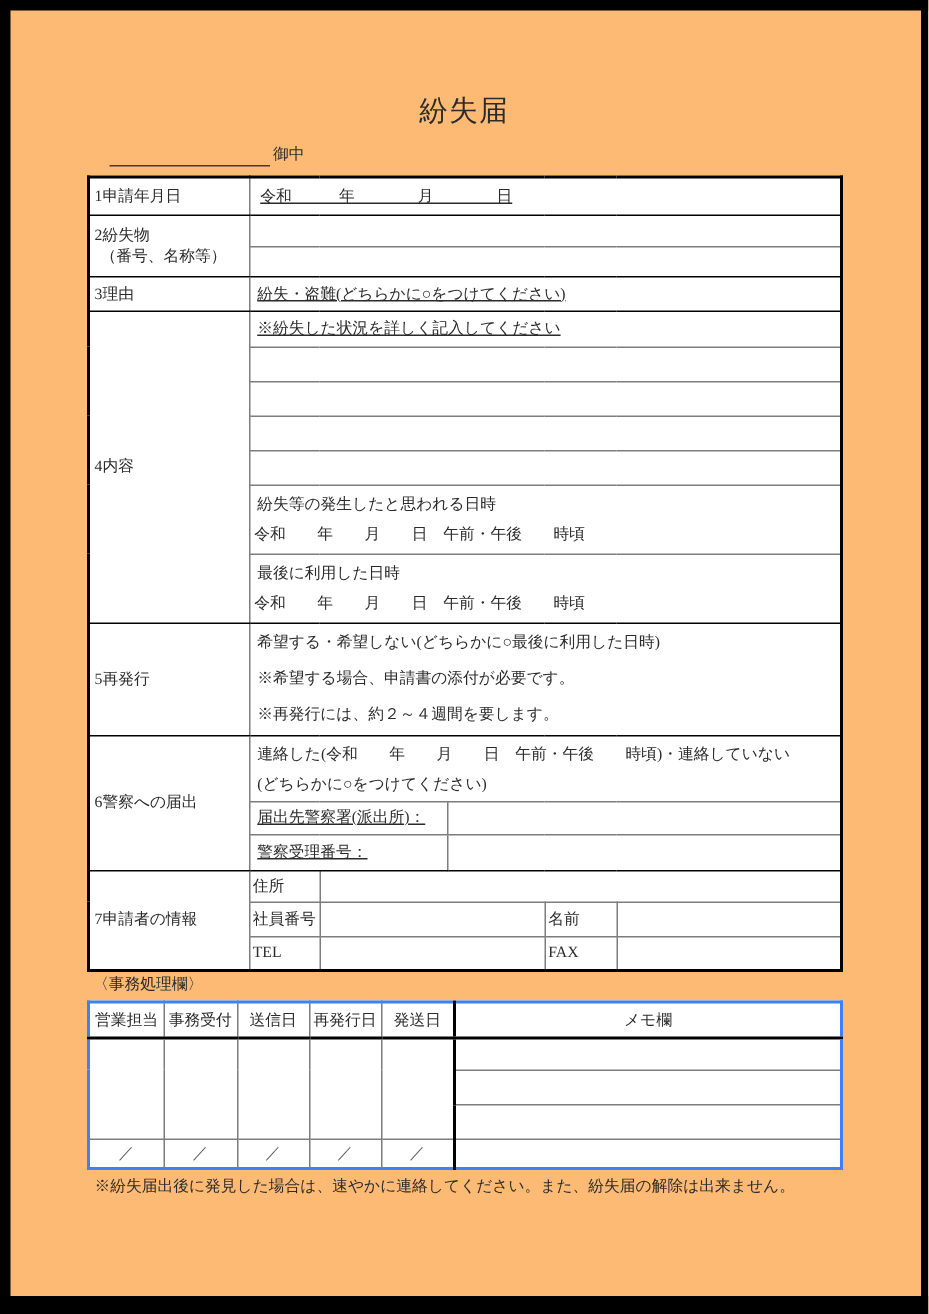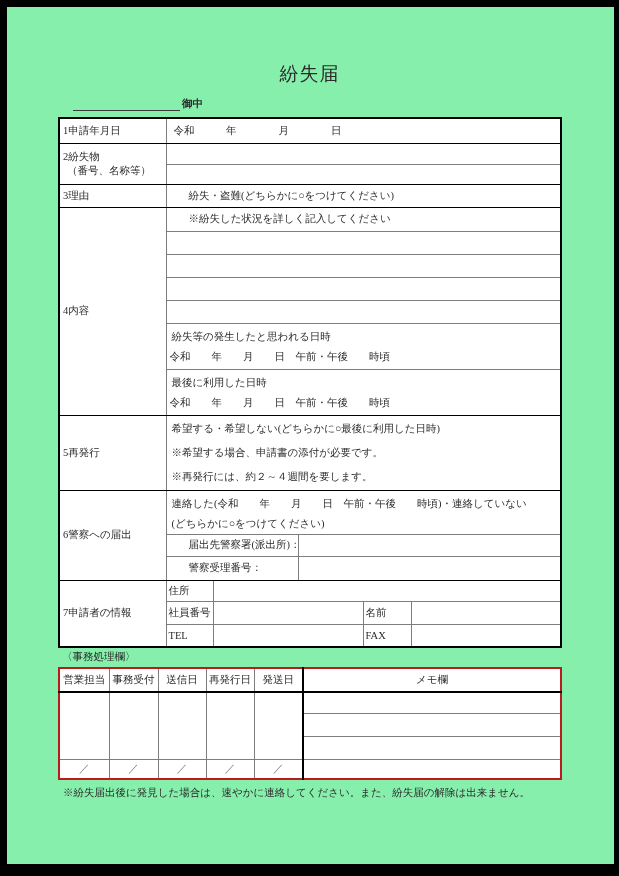--- a/index.html
+++ b/index.html
@@ -1,56 +1,56 @@
 <!DOCTYPE html>
 <html><head>
 <meta charset="utf-8">
 <style>
   html,body{margin:0;padding:0;background:#fff;}
   .page{
-    position:relative;width:619px;height:876px;background:#86efac;overflow:hidden;
+    position:relative;width:619px;height:876px;background:#fdba74;overflow:hidden;
     font-family:"Liberation Serif","DejaVu Serif",serif;color:#2b2b2b;font-size:10.5px;
   }
   
   .frame{position:absolute;background:#000;}
   .frame-top{left:0;top:0;width:619px;height:7px;}
   .frame-left{left:0;top:0;width:7px;height:876px;}
   .frame-right{left:614px;top:0;width:5px;height:876px;}
   .frame-bottom{left:0;top:864px;width:619px;height:12px;}
 
   .title{
     position:absolute;left:0;top:61px;width:619px;margin:0;
     text-align:center;font-size:19px;font-weight:500;letter-spacing:1px;
     font-family:"Liberation Sans","DejaVu Sans",sans-serif;
   }
   .recipient{position:absolute;left:73px;top:97px;height:15px;white-space:nowrap;}
   .blank-underline{display:inline-block;width:107px;height:13px;border-bottom:1px solid #3a3a3a;vertical-align:bottom;}
-  .onchu{padding-left:2px;line-height:14px;font-weight:bold;}
+  .onchu{padding-left:2px;line-height:14px;}
 
   table{border-collapse:collapse;table-layout:fixed;position:absolute;background:#fff;}
   .main{left:58px;top:117px;width:502px;border:2px solid #000;}
-  .admin{left:58px;top:667px;width:502px;border:2px solid #b91c1c;padding-left:32px;}
+  .admin{left:58px;top:667px;width:502px;border:2px solid #3b82f6;padding-left:32px;}
   td,th{border:1px solid #7d7d7d;padding:0;overflow:hidden;vertical-align:middle;
         font-weight:normal;font-size:10.5px;white-space:nowrap;}
   tr.secb > td{border-bottom:1px solid #000;margin-top:23px;}
   .lbl{padding:1px 3px;text-align:left;border-bottom:1px solid #000;}
-  .val{padding:1px 22px;text-align:left;}
+  .val{padding:1px 5px;text-align:left;text-decoration:underline;}
   .indent2{padding-left:7px;}
   .two-line{vertical-align:top;padding-top:3px;}
   .cell-title{line-height:20px;padding-left:5px;}
   .date-line{line-height:20px;padding-left:3px;}
   .tri-line{vertical-align:top;padding-top:1px;}
   .ln{line-height:24px;padding-left:5px;}
   .sub-lbl{text-align:left;padding:1px 2px;}
   .fill{background:#fff;}
   .admin-label{position:absolute;left:62px;top:650px;line-height:13px;}
   .admin th{text-align:center;border-bottom:2px solid #000;}
   .memo-col{border-left:2px solid #000;}
   .slash-cell{text-align:center;color:#555;}
-  .footer-note{position:absolute;left:63px;top:786px;line-height:13px;white-space:nowrap;}
+  .footer-note{position:absolute;left:63px;top:786px;line-height:13px;white-space:nowrap;font-family:Liberation Mono, monospace;}
 </style>
 </head>
 <body>
 
 <div class="page">
   <div class="frame frame-top"></div>
   <div class="frame frame-left"></div>
   <div class="frame frame-right"></div>
   <div class="frame frame-bottom"></div>
 

